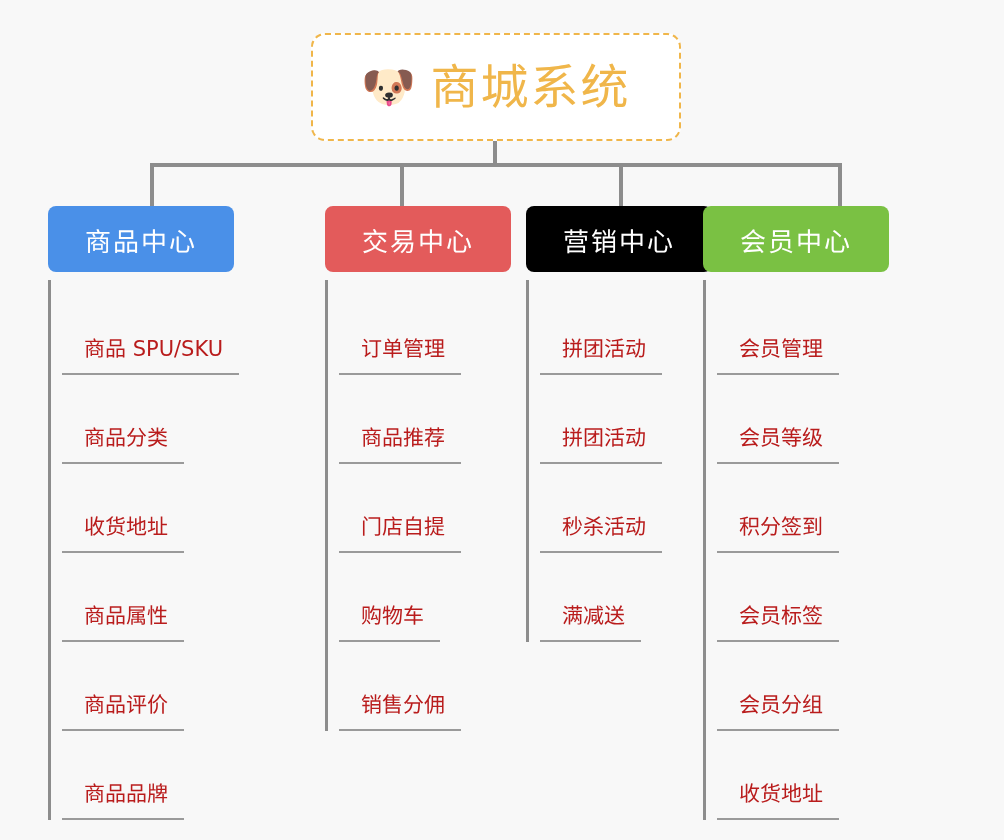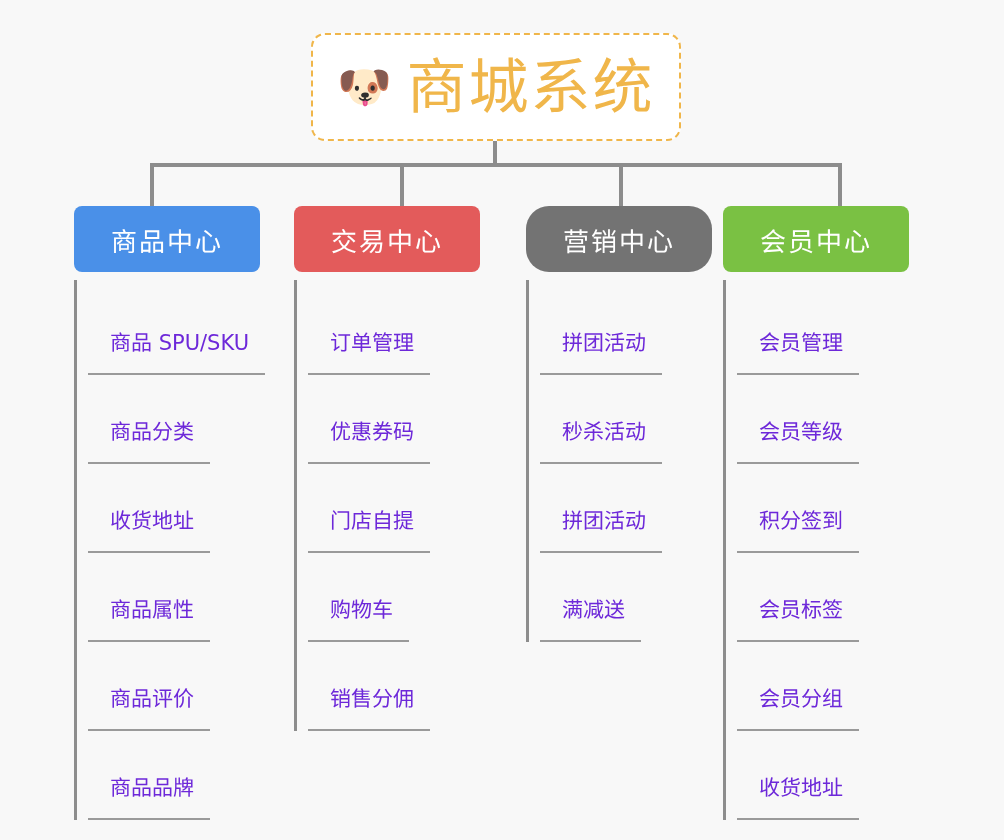--- a/index.html
+++ b/index.html
@@ -37,21 +37,21 @@
     align-items: center;
     justify-content: center;
     gap: 14px;
   }
   .root-emoji {
     font-size: 44px;
     line-height: 1;
     display: block;
   }
   .root-title {
-    font-size: 60px;
+    font-size: 48px;
     color: #f0b64a;
     letter-spacing: 2px;
     line-height: 1;
     white-space: nowrap;
   }
 
   
   .conn {
     position: absolute;
     background: #8d8d8d;
@@ -102,23 +102,23 @@
   }
   .leaf-item {
     height: 89px;
     display: flex;
     align-items: flex-end;
     justify-content: flex-start;
   }
   .leaf-label {
     display: inline-block;
     font-size: 21px;
-    color: #6d28d9;
+    color: #b91c1c;
     white-space: nowrap;
-    padding: 0 16px 18px 22px;
+    padding: 0 16px 12px 22px;
     border-bottom: 2px solid #9a9a9a;
     line-height: 1.1;
   }
 </style>
 </head>
 <body style="background: rgb(248, 248, 248);">
 
 <div id="mindmap">
 
   <div class="root-node" style="border-color: rgb(240, 182, 74); background: rgb(255, 255, 255);">
@@ -126,21 +126,21 @@
     <span class="root-title" style="color: rgb(240, 182, 74);">商城系统</span>
   </div>
 
   <div class="conn conn-stem" style="background: rgb(141, 141, 141);"></div>
   <div class="conn conn-bus" style="background: rgb(141, 141, 141);"></div>
   <div class="conn conn-drop" style="left: 150px; background: rgb(141, 141, 141);"></div>
   <div class="conn conn-drop" style="left: 400px; background: rgb(141, 141, 141);"></div>
   <div class="conn conn-drop" style="left: 619px; background: rgb(141, 141, 141);"></div>
   <div class="conn conn-drop" style="left: 838px; background: rgb(141, 141, 141);"></div>
 
-  <div class="column" style="left:74px;">
+  <div class="column" style="left:48px;">
     <div class="cat-box" style="background: rgb(74, 144, 232);">
       <span>商品中心</span>
     </div>
     <div class="leaf-list">
       <div class="leaf-item">
           <span class="leaf-label">商品 SPU/SKU</span>
         </div>
       <div class="leaf-item">
           <span class="leaf-label">商品分类</span>
         </div>
@@ -152,64 +152,64 @@
         </div>
       <div class="leaf-item">
           <span class="leaf-label">商品评价</span>
         </div>
       <div class="leaf-item">
           <span class="leaf-label">商品品牌</span>
         </div>
     </div>
   </div>
 
-  <div class="column" style="left:294px;">
+  <div class="column" style="left:325px;">
     <div class="cat-box" style="background: rgb(227, 91, 91);">
       <span>交易中心</span>
     </div>
     <div class="leaf-list">
       <div class="leaf-item">
           <span class="leaf-label">订单管理</span>
         </div>
       <div class="leaf-item">
-          <span class="leaf-label">优惠券码</span>
+          <span class="leaf-label">商品推荐</span>
         </div>
       <div class="leaf-item">
           <span class="leaf-label">门店自提</span>
         </div>
       <div class="leaf-item">
           <span class="leaf-label">购物车</span>
         </div>
       <div class="leaf-item">
           <span class="leaf-label">销售分佣</span>
         </div>
     </div>
   </div>
 
   <div class="column" style="left:526px;">
-    <div class="cat-box" style="background: #737373; border-radius: 23px;">
+    <div class="cat-box" style="background: #000000;">
       <span>营销中心</span>
     </div>
     <div class="leaf-list">
       <div class="leaf-item">
           <span class="leaf-label">拼团活动</span>
         </div>
       <div class="leaf-item">
+          <span class="leaf-label">拼团活动</span>
+        </div>
+      <div class="leaf-item">
           <span class="leaf-label">秒杀活动</span>
         </div>
       <div class="leaf-item">
-          <span class="leaf-label">拼团活动</span>
-        </div>
-      <div class="leaf-item">
           <span class="leaf-label">满减送</span>
         </div>
     </div>
   </div>
 
-  <div class="column" style="left:723px;">
+  <div class="column" style="left:703px;">
     <div class="cat-box" style="background: rgb(122, 193, 67);">
       <span>会员中心</span>
     </div>
     <div class="leaf-list">
       <div class="leaf-item">
           <span class="leaf-label">会员管理</span>
         </div>
       <div class="leaf-item">
           <span class="leaf-label">会员等级</span>
         </div>

